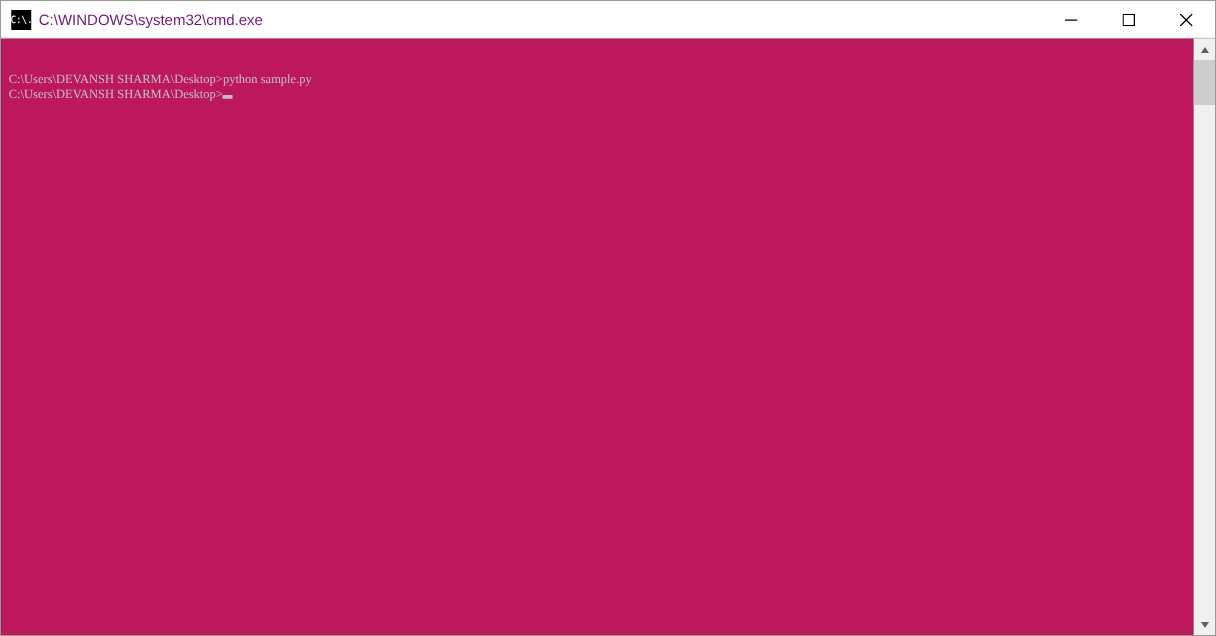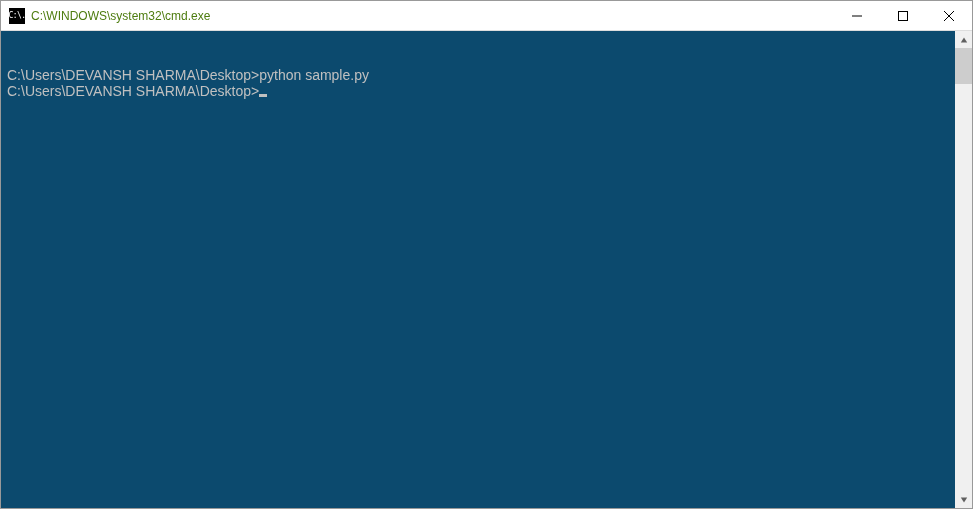--- a/index.html
+++ b/index.html
@@ -39,21 +39,21 @@
       align-items: center;
       justify-content: center;
       font-size: 8px;
       color: #fff;
       font-family: Consolas, monospace;
       line-height: 1;
       letter-spacing: -0.5px;
     }
     .titlebar-title {
       font-size: 12px;
-      color: #4d7c0f;
+      color: #701a75;
       flex-shrink: 0;
     }
     .titlebar-spacer {
       flex: 1;
     }
     .titlebar-btn {
       width: 46px;
       height: 30px;
       display: flex;
       align-items: center;
@@ -64,24 +64,24 @@
       width: 10px;
       height: 10px;
     }
     .content-area {
       flex: 1;
       display: flex;
       background: #000;
     }
     .terminal {
       flex: 1;
-      background: #0c4a6e;
+      background: #be185d;
       color: #c0c0c0;
-      font-family: Liberation Sans, sans-serif;
-      font-size: 14px;
+      font-family: Liberation Serif, serif;
+      font-size: 10px;
       padding: 4px 6px;
       line-height: 1.15;
       white-space: pre;
       overflow: hidden;
     }
     .terminal .line {
       display: block;
     }
     .cursor {
       display: inline-block;

